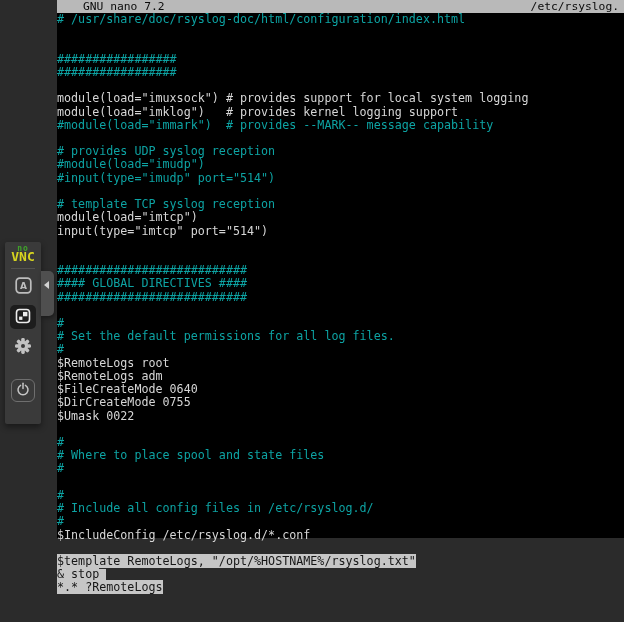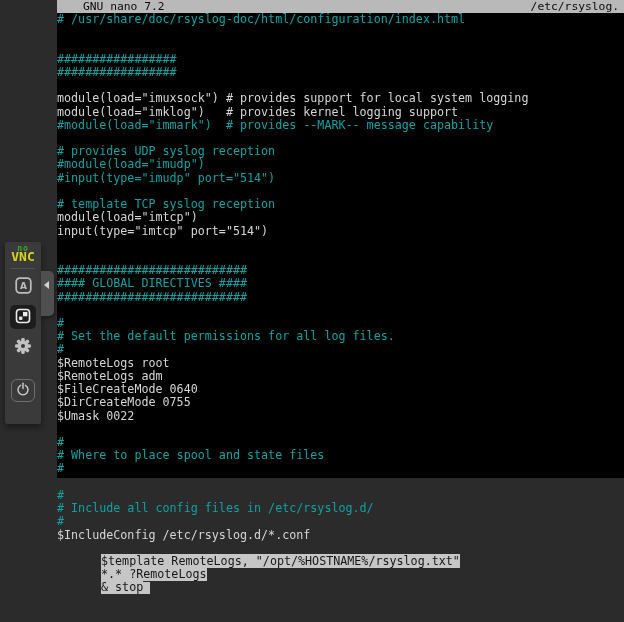--- a/index.html
+++ b/index.html
@@ -4,39 +4,39 @@
 <style>
   html,body{margin:0;padding:0;}
   body{
     width:624px;height:622px;position:relative;overflow:hidden;
     background:#2b2b2b;
     font-family:"DejaVu Sans Mono", monospace;
   }
 
   
   .terminal{
-    position:absolute;left:57px;top:0;width:567px;height:478px;
+    position:absolute;left:57px;top:0;width:567px;height:538px;
     background:#000;
   }
   .titlebar{
     position:absolute;left:0;top:0;right:0;height:13px;
     background:#b9b9b9;color:#0a0a0a;
     font-size:11.3px;line-height:13px;white-space:pre;overflow:hidden;
   }
   .titlebar .app{position:absolute;left:26px;top:0;}
   .titlebar .file{position:absolute;right:5px;top:0;}
   .screen{
     position:absolute;left:0;top:13px;right:0;bottom:0;
     font-size:11.7px;line-height:13.23px;
   }
   .row{height:13.23px;white-space:pre;}
   .row .txt{white-space:pre;}
   .row.comment .txt{color:#0da3a3;}
   .row.plain .txt{color:#d6d6d6;}
-  .row.selected .txt{background:#c6c6c6;color:#161616;margin-left:44px;}
+  .row.selected .txt{background:#c6c6c6;color:#161616;}
   .cursor{display:inline-block;width:7px;height:12px;background:#c6c6c6;vertical-align:text-bottom;}
 
   
   .strip{position:absolute;left:0;top:0;width:57px;height:622px;background:#2b2b2b;}
   .vnc-panel{
     position:absolute;left:5px;top:242px;width:36px;height:182px;
     background:#3a3a3a;border-radius:2px;
     box-shadow:0 3px 6px rgba(0,0,0,.45);
     display:flex;flex-direction:column;align-items:center;
   }
@@ -108,22 +108,22 @@
         <div class="row comment"><span class="txt">#</span></div>
         <div class="row comment"><span class="txt"># Where to place spool and state files</span></div>
         <div class="row comment"><span class="txt">#</span></div>
         <div class="row plain"><span class="txt"></span></div>
         <div class="row comment"><span class="txt">#</span></div>
         <div class="row comment"><span class="txt"># Include all config files in /etc/rsyslog.d/</span></div>
         <div class="row comment"><span class="txt">#</span></div>
         <div class="row plain"><span class="txt">$IncludeConfig /etc/rsyslog.d/*.conf</span></div>
         <div class="row plain"><span class="txt"></span></div>
         <div class="row selected"><span class="txt">$template RemoteLogs, "/opt/%HOSTNAME%/rsyslog.txt"</span></div>
+        <div class="row selected"><span class="txt">&amp; stop</span><span class="cursor"></span></div>
         <div class="row selected"><span class="txt">*.* ?RemoteLogs</span></div>
-        <div class="row selected"><span class="txt">&amp; stop</span><span class="cursor"></span></div>
       </div>
   </div>
 </div>
 
 <div class="vnc-panel">
   <div class="logo">
     <span class="l1">no</span>
     <span class="l2">VNC</span>
   </div>
   <div class="divider"></div>

